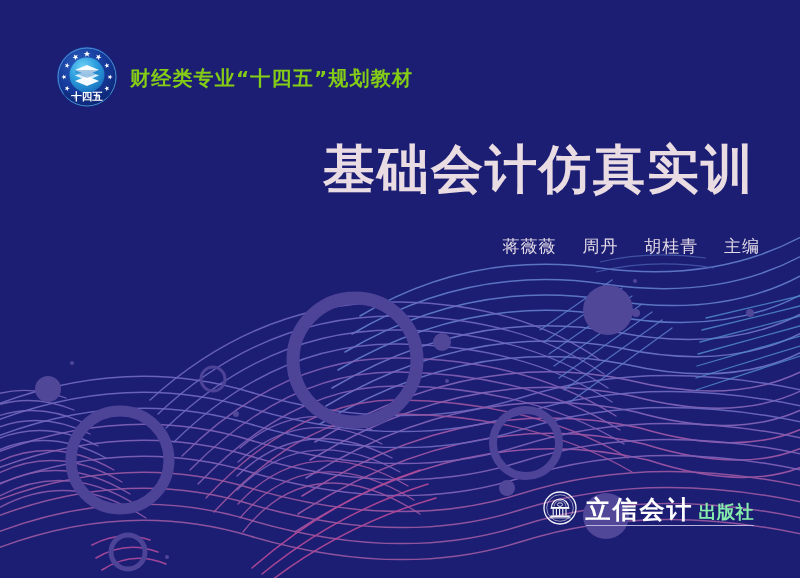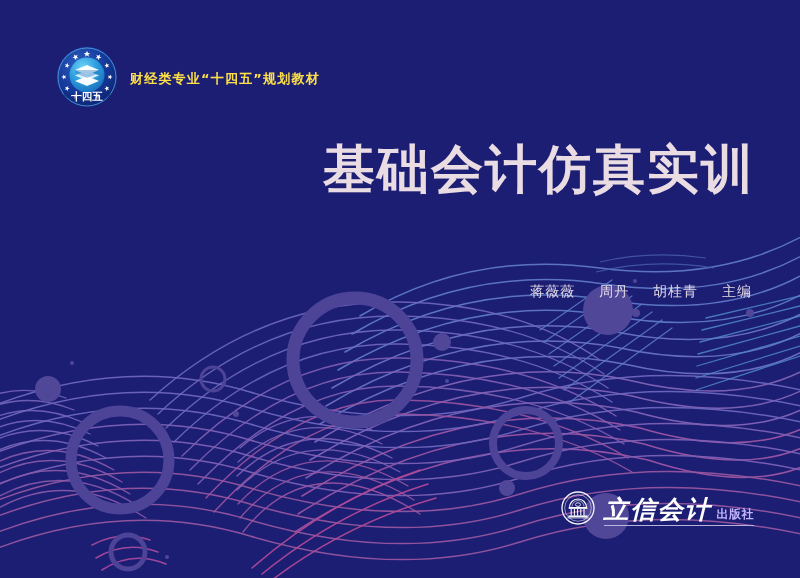--- a/index.html
+++ b/index.html
@@ -36,23 +36,23 @@
     gap: 12px;
     z-index: 5;
   }
   .badge {
     position: relative;
     width: 62px;
     height: 62px;
     flex: 0 0 62px;
   }
   .series-text {
-    color: #fde047;
+    color: #84cc16;
     font-family: "DejaVu Sans", "Liberation Sans", sans-serif;
-    font-size: 13px;
+    font-size: 20px;
     font-weight: 700;
     letter-spacing: 1.2px;
     white-space: nowrap;
     line-height: 1;
     padding-top: 2px;
   }
 
   
   .title {
     position: absolute;
@@ -65,30 +65,29 @@
     letter-spacing: 2px;
     line-height: 1.06;
     white-space: nowrap;
     text-align: right;
     z-index: 5;
   }
 
   
   .authors {
     position: absolute;
-    right: 48px;
+    right: 40px;
     top: 235px;
     color: #e2dae6;
     font-family: "DejaVu Serif", "Liberation Serif", serif;
-    font-size: 14px;
+    font-size: 17px;
     font-weight: 400;
     letter-spacing: 1px;
     white-space: nowrap;
     z-index: 5;
-    margin-top: 48px;
   }
   .authors .sep { display: inline-block; width: 13px; }
 
   
   .publisher {
     position: absolute;
     right: 46px;
     bottom: 52px;
     display: flex;
     align-items: flex-end;
@@ -106,29 +105,28 @@
     align-items: baseline;
     gap: 5px;
     border-bottom: 1px solid #b9b2dd;
     padding-bottom: 3px;
   }
   .pub-main {
     color: #ffffff;
     font-family: "DejaVu Serif", "Liberation Serif", serif;
     font-size: 25px;
     font-weight: 700;
-    font-style: italic;
     letter-spacing: 2px;
     line-height: 1;
     white-space: nowrap;
   }
   .pub-suffix {
-    color: #c4b5fd;
+    color: #86efac;
     font-family: "DejaVu Serif", "Liberation Serif", serif;
-    font-size: 12px;
+    font-size: 18px;
     font-weight: 700;
     letter-spacing: 0.5px;
     line-height: 1;
     white-space: nowrap;
   }
 </style>
 </head>
 <body>
 
 <div id="cover">

